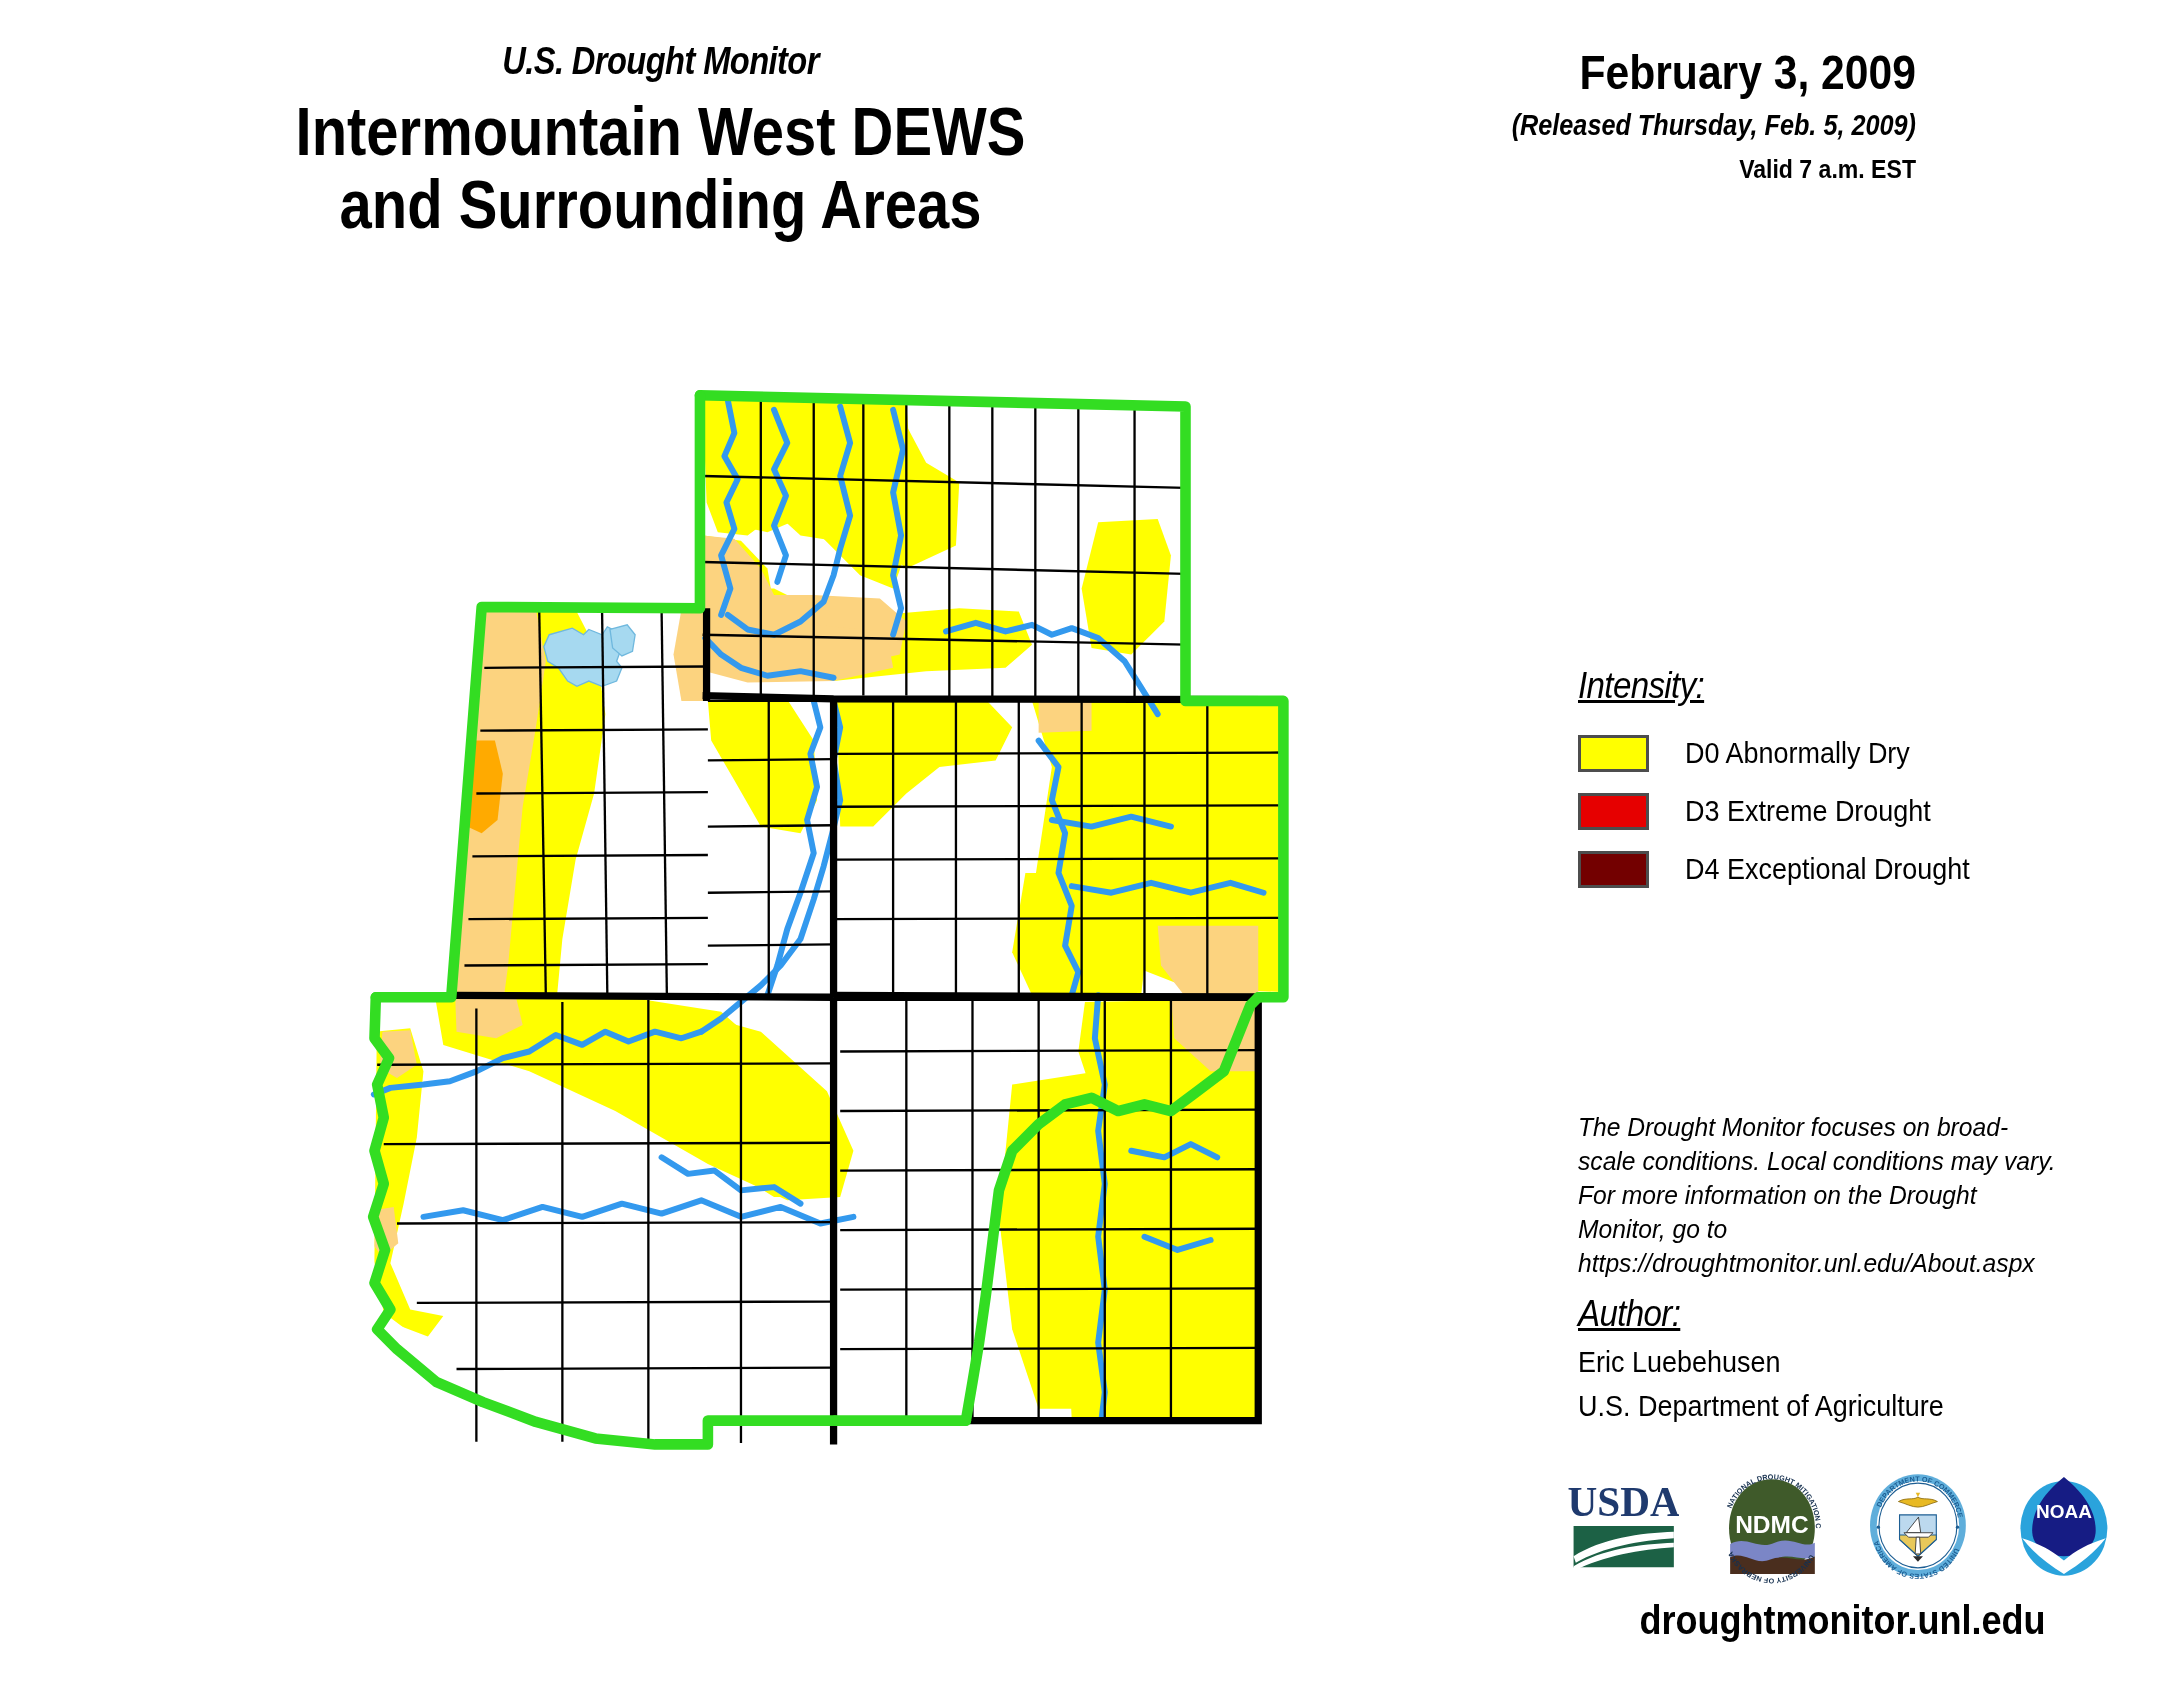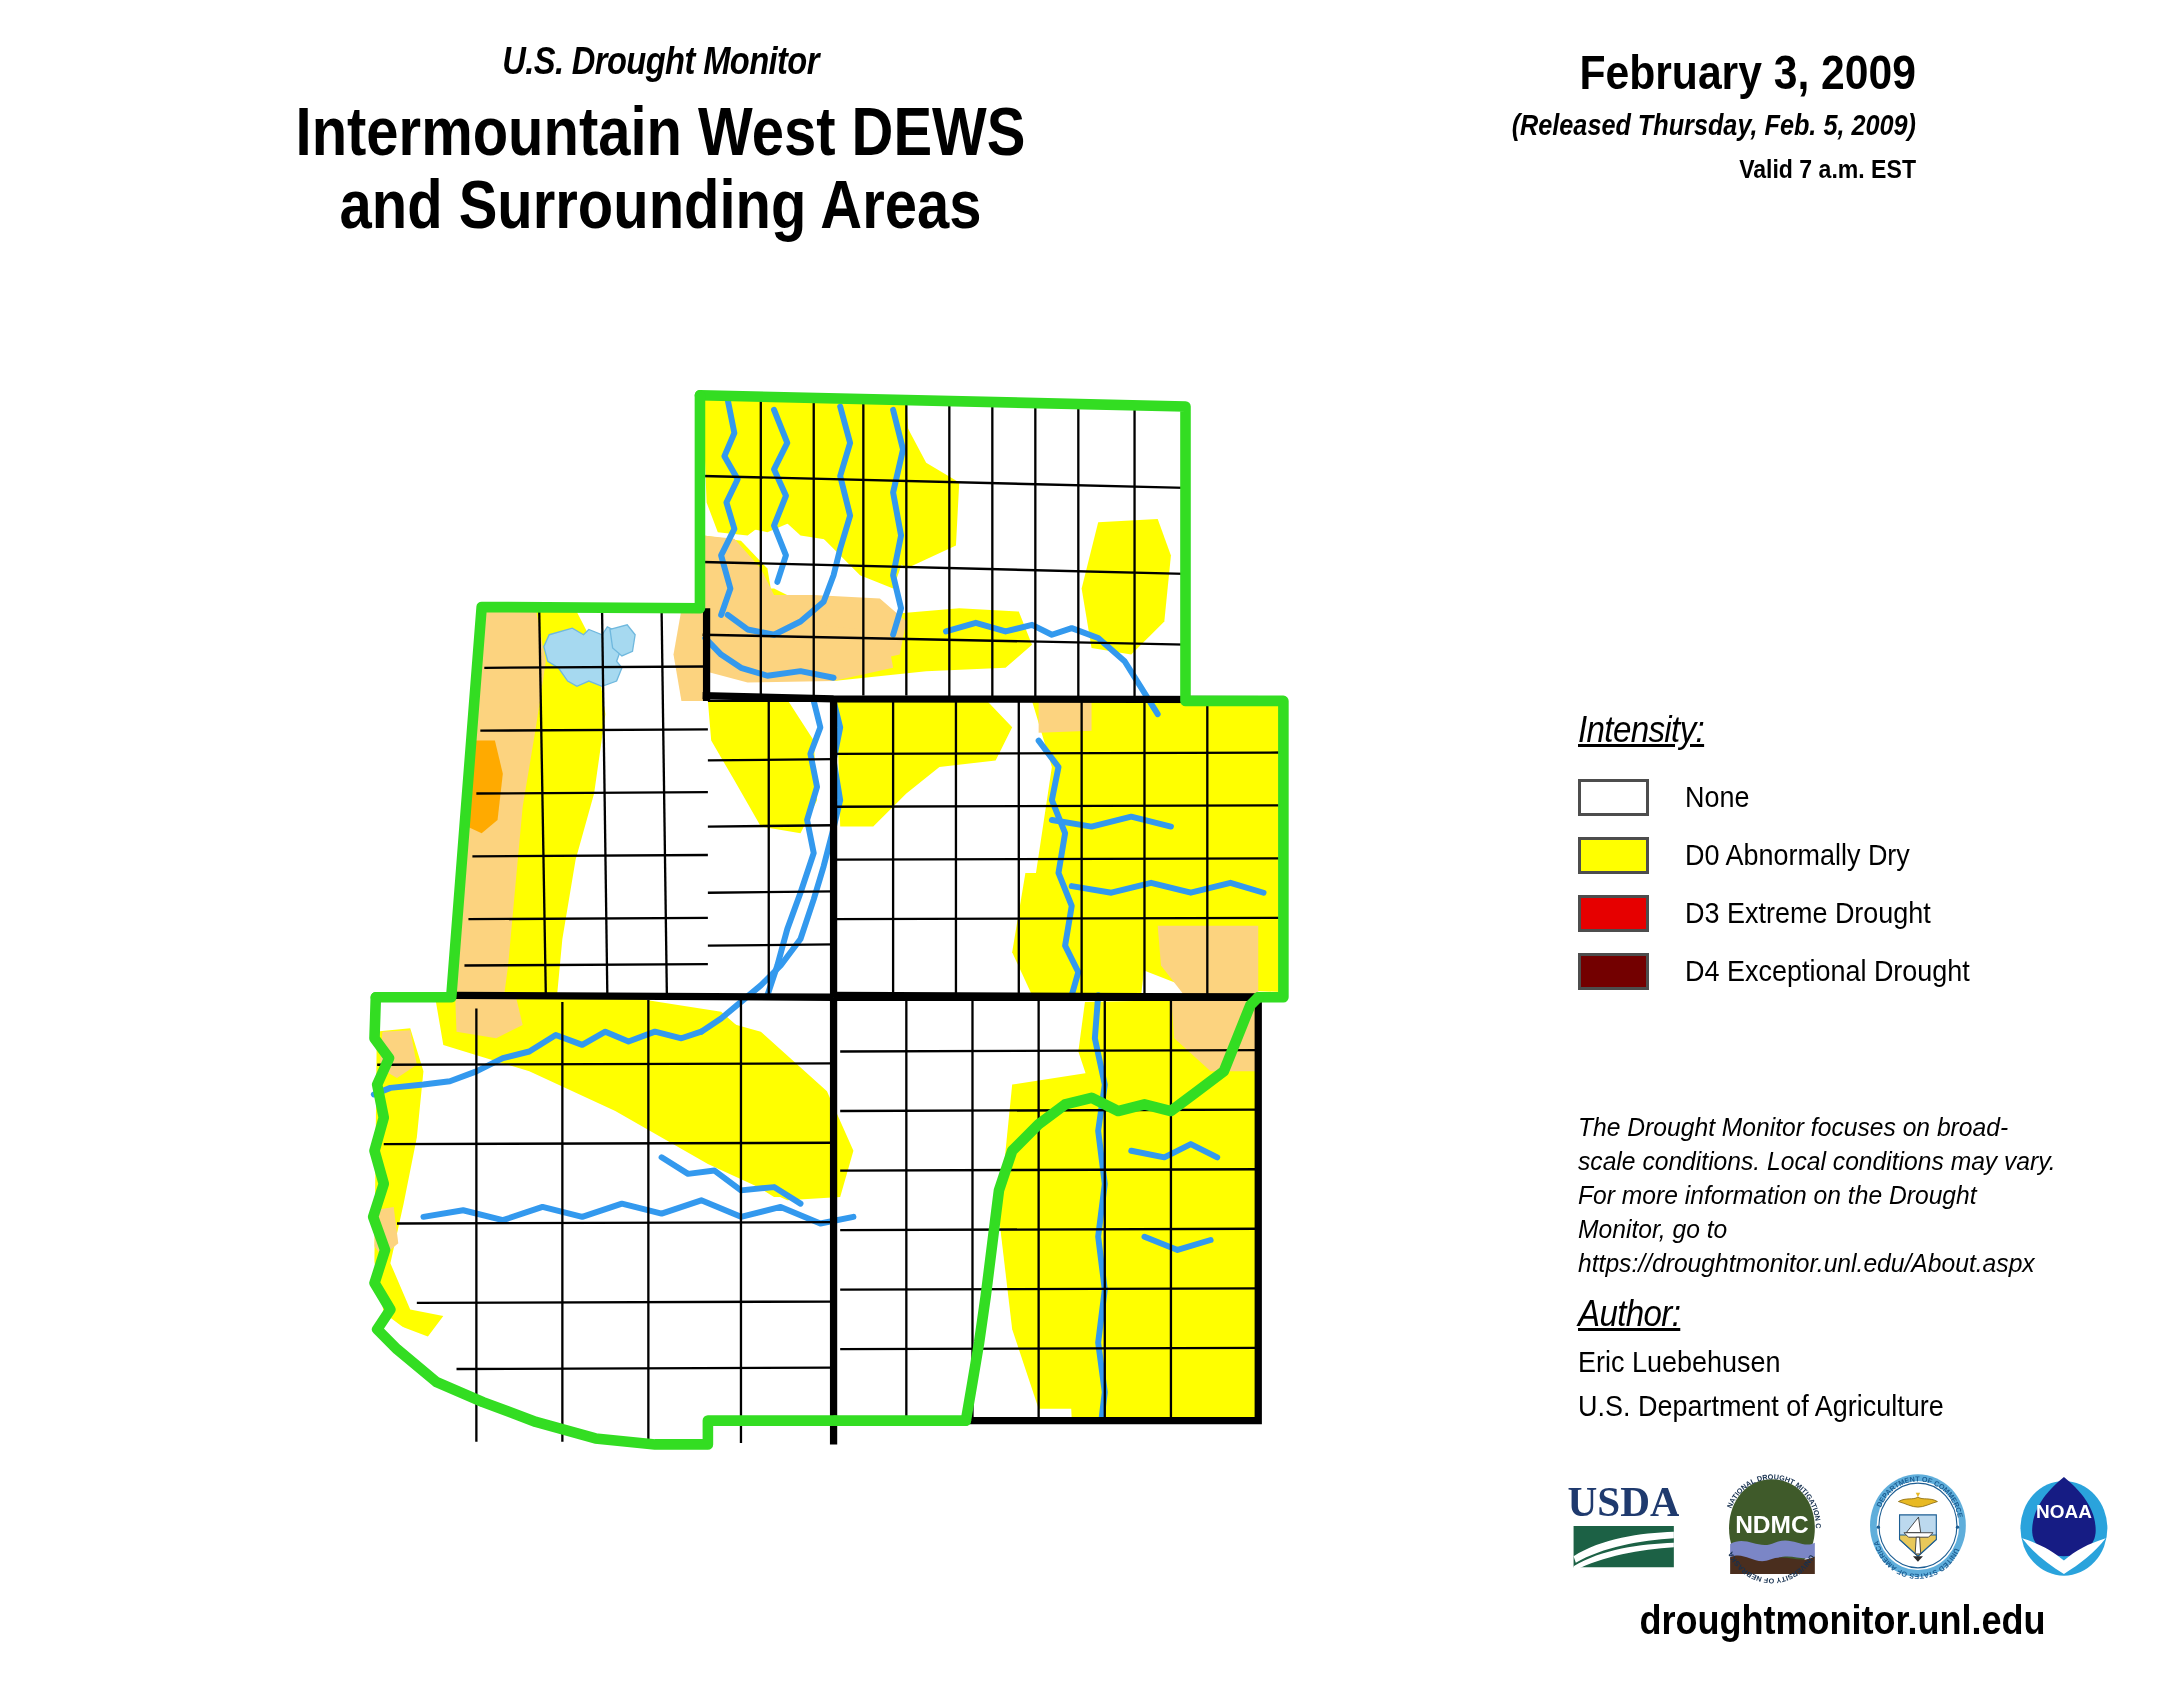--- a/index.html
+++ b/index.html
@@ -18,21 +18,21 @@
   #date-released{font-size:29px;font-weight:bold;font-style:italic;margin-top:9.3px;
                  transform:scaleX(.87);transform-origin:center;}
   #date-valid{font-size:26.5px;font-weight:bold;margin-top:12px;
               transform:scaleX(.87);transform-origin:center;}
 
   
   #map-wrap{position:absolute;left:311px;top:370px;width:979px;height:1191px;}
   #map-svg{display:block;width:100%;height:100%;}
 
   
-  #legend{position:absolute;left:1578px;top:665px;width:529px;margin-top:44px;}
+  #legend{position:absolute;left:1578px;top:665px;width:529px;}
   #legend-title{font-size:36px;font-style:italic;font-weight:normal;
                 text-decoration:underline;letter-spacing:-0.7px;margin-bottom:17px;
                 transform:scaleX(.92);transform-origin:left center;display:inline-block;}
   .legend-row{display:flex;align-items:center;height:58px;}
   .legend-swatch{width:71px;height:37px;border:3.3px solid #4d4d4d;box-sizing:border-box;
                  flex:0 0 auto;}
   .legend-label{margin-left:36px;font-size:29px;white-space:nowrap;
                 transform:scaleX(.93);transform-origin:left center;}
 
   #disclaimer{position:absolute;left:1578px;top:1111px;width:523px;
@@ -346,24 +346,20 @@
              L1260,1110 L1220,1120 L1180,1100 L1140,1110 L1100,1140 L1060,1180
              L1040,1240 L1030,1320 L1020,1400 L1010,1470 L1000,1530 L990,1588"></path>
     <path d="M990,1588 L792,1588"></path>
   </g>
 </svg>
 </div>
 
 <div id="legend">
   <div id="legend-title">Intensity:</div>
 
-  <div class="legend-row">
-    <div class="legend-swatch" style="background-color: rgb(255, 255, 255);"></div>
-    <div class="legend-label">None</div>
-  </div>
   <div class="legend-row">
     <div class="legend-swatch" style="background-color: rgb(255, 255, 0);"></div>
     <div class="legend-label">D0 Abnormally Dry</div>
   </div>
   <div class="legend-row">
     <div class="legend-swatch" style="background-color: rgb(230, 0, 0);"></div>
     <div class="legend-label">D3 Extreme Drought</div>
   </div>
   <div class="legend-row">
     <div class="legend-swatch" style="background-color: rgb(115, 0, 0);"></div>

